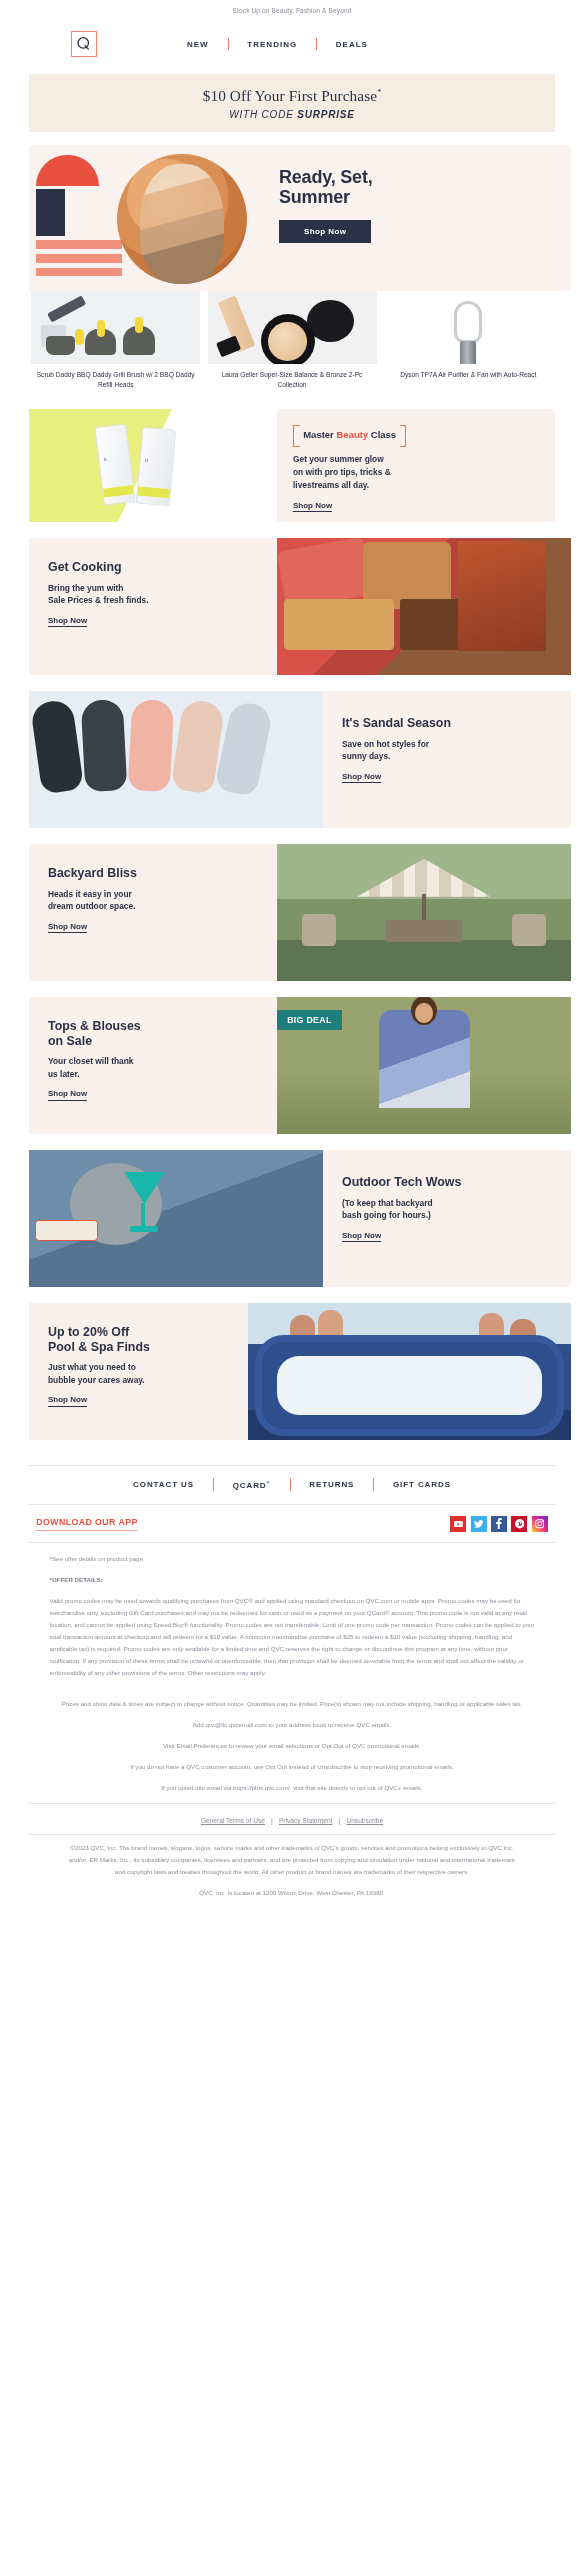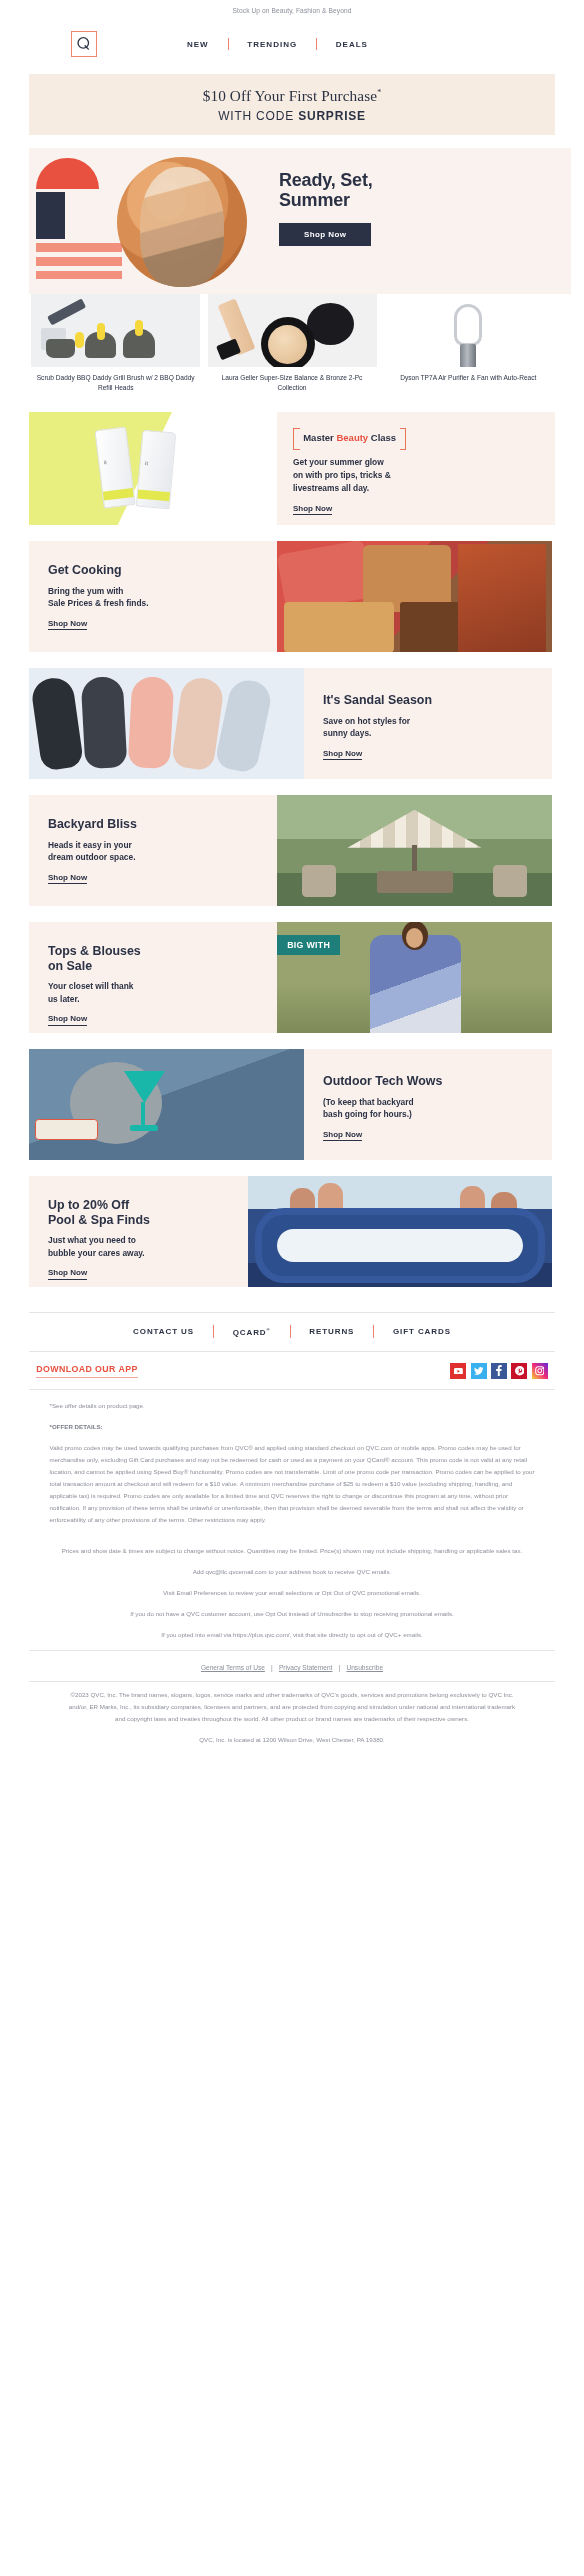--- a/index.html
+++ b/index.html
@@ -48,22 +48,23 @@
     margin: 4.4px 29px 0 29px;
     text-align: center;
     padding: 13px 0 11.7px 0;
   }
   .promo-h {
     font-family: "Liberation Serif", serif;
     font-size: 15.3px; color: #2b3245; letter-spacing: 0.1px;
   }
   .promo-h sup { font-size: 8px; }
   .promo-sub {
-    font-size: 12px; letter-spacing: 0.8px; color:#2b3245;
+    font-size: 10px; letter-spacing: 0.8px; color:#2b3245;
     margin-top: 3.7px;
+    font-style: italic;
   }
   .promo-sub b { font-weight: 700; }
 
   
   .hero {
     margin: 13px 13px 0 29px;
     background: #faf2ee;
     display: flex;
     height: 146px;
     overflow: hidden;
@@ -162,21 +163,21 @@
   .bracket::after{right:0;border-left:none;}
   .bracket .accent{ color:#e8503f; }
   .beauty-p{font-size:8.4px;line-height:1.55;font-weight:600;margin-top:8px;}
   .link-ul {
     display:inline-block; font-size:8px; font-weight:700; color:#2b3245;
     text-decoration:none; border-bottom:1.1px solid #2b3245; padding-bottom:1.5px;
     margin-top: 8.8px;
   }
 
   
-  .row { margin: 16px 32px 0 29px; display:flex; height: 111px; }
+  .row { margin: 16px 13px 0 29px; display:flex; height: 137px; }
   .row.reverse { flex-direction: row-reverse; justify-content: flex-end; }
   .row-copy { width: 248px; padding: 22px 16px 0 19px; }
   .row-copy.center { padding-top: 25px; }
   .row-h { font-size: 12.4px; font-weight: 700; line-height:1.2; }
   .row-p { font-size: 8.4px; line-height:1.5; font-weight:600; margin-top: 6.6px; }
   .row-art { flex:1; position:relative; overflow:hidden; }
 
   .bg-cream { background:#faf0ec; }
 
   
@@ -433,21 +434,21 @@
         <div>Tops &amp; Blouses</div>
         <div>on Sale</div>
       </div>
       <div class="row-p">
         <div>Your closet will thank</div>
         <div>us later.</div>
       </div>
       <a class="link-ul" href="#">Shop Now</a>
     </div>
     <div class="row-art tops">
-      <span class="badge-deal">BIG WITH</span>
+      <span class="badge-deal">BIG DEAL</span>
       <span class="model"></span>
         <span class="head"></span>
         <span class="face"></span>
     </div>
   </div>
 
   <div class="row reverse bg-cream">
     <div class="row-copy center">
       <div class="row-h">Outdoor Tech Wows</div>
       <div class="row-p">

